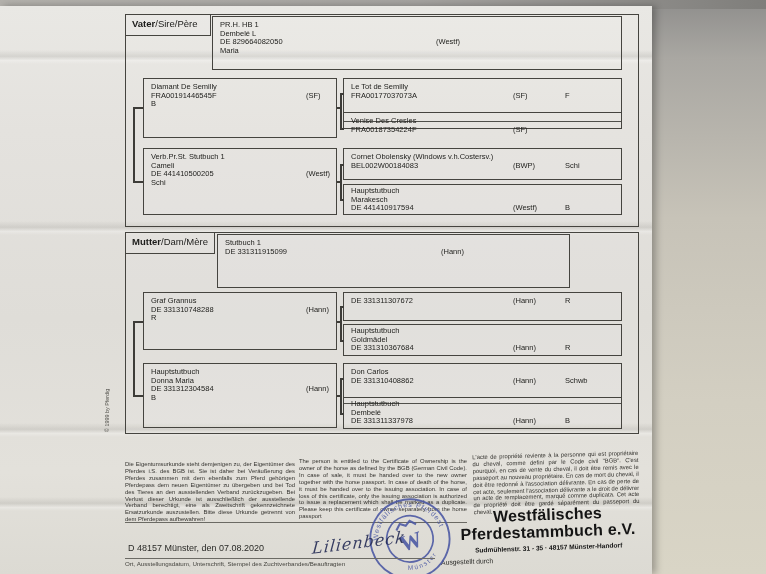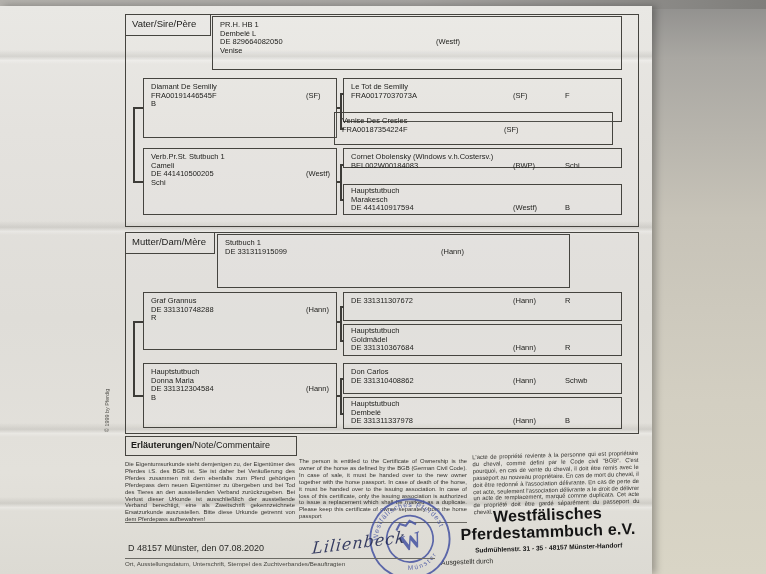--- a/index.html
+++ b/index.html
@@ -14,21 +14,21 @@
   
   .paper{position:absolute;left:0;top:6px;width:652px;height:568px;
     background:linear-gradient(180deg,#e9e8e4 0%,#e4e2de 22%,#dfddd8 55%,#e3e1db 82%,#dcdad3 100%);
     box-shadow:4px 0 7px rgba(0,0,0,.28);}
   .crease{position:absolute;left:0;width:652px;height:14px;
     background:linear-gradient(180deg,rgba(255,255,255,0) 0%,rgba(90,88,82,.13) 45%,rgba(255,255,255,.25) 75%,rgba(255,255,255,0) 100%);}
   
   .obox,.pbox,.lbox{position:absolute;border:1.5px solid #45443f;background:rgba(255,255,255,.06);}
   .pbox{border-width:1px;padding:4px 7px;box-sizing:border-box;font-size:7.5px;line-height:8.6px;color:#232320;}
   .lbox{padding:3px 6px;box-sizing:border-box;font-size:9.5px;color:#1c1c1a;background:rgba(255,255,255,.04);}
-  .lbox b{font-weight:normal;}
+  .lbox b{font-weight:bold;}
   .rel{position:relative;}
   .reg{position:absolute;left:155px;top:0;}
   .regS{position:absolute;left:216px;top:0;}
   .reg3{position:absolute;left:162px;top:0;}
   .col3{position:absolute;left:214px;top:0;}
   .line{position:absolute;background:#3d3c38;}
   
   .nhead{position:absolute;left:125px;top:436px;width:172px;height:20px;border:1.5px solid #45443f;
     box-sizing:border-box;font-size:9px;color:#1c1c1a;padding:3px 5px;}
   .ncol{position:absolute;font-size:5.9px;line-height:6.9px;color:#34332f;text-align:justify;}
@@ -65,47 +65,47 @@
 
   <div class="obox" style="left:125px;top:14px;width:512px;height:211px"></div>
   <div class="lbox" style="left:125px;top:14px;width:86px;height:22px">
     <b>Vater</b><span>/Sire/Père</span>
   </div>
 
   <div class="pbox" style="left:212px;top:16px;width:410px;height:54px">
     <div>PR.H.   HB 1</div>
     <div>Dembelé L</div>
     <div class="rel"><span>DE 829664082050</span><span class="regS">(Westf)</span></div>
-    <div>Venise</div>
+    <div>Maria</div>
   </div>
 
   <div class="pbox" style="left:143px;top:78px;width:194px;height:60px">
     <div>Diamant De Semilly</div>
     <div class="rel"><span>FRA00191446545F</span><span class="reg">(SF)</span></div>
     <div>B</div>
   </div>
 
   <div class="pbox" style="left:143px;top:148px;width:194px;height:67px">
     <div>Verb.Pr.St.   Stutbuch 1</div>
     <div>Cameli</div>
     <div class="rel"><span>DE 441410500205</span><span class="reg">(Westf)</span></div>
     <div>Schi</div>
   </div>
 
   <div class="pbox" style="left:343px;top:78px;width:279px;height:44px">
     <div>Le Tot de Semilly</div>
     <div class="rel"><span>FRA00177037073A</span><span class="reg3">(SF)</span><span class="col3">F</span></div>
   </div>
 
-  <div class="pbox" style="left:334px;top:112px;width:279px;height:33px">
+  <div class="pbox" style="left:343px;top:112px;width:279px;height:17px">
     <div>Venise Des Cresles</div>
     <div class="rel"><span>FRA00187354224F</span><span class="reg3">(SF)</span><span class="col3"></span></div>
   </div>
 
-  <div class="pbox" style="left:343px;top:148px;width:279px;height:20px">
+  <div class="pbox" style="left:343px;top:148px;width:279px;height:32px">
     <div>Cornet Obolensky (Windows v.h.Costersv.)</div>
     <div class="rel"><span>BEL002W00184083</span><span class="reg3">(BWP)</span><span class="col3">Schi</span></div>
   </div>
 
   <div class="pbox" style="left:343px;top:184px;width:279px;height:31px;padding-top:2px">
     <div>Hauptstutbuch</div>
     <div>Marakesch</div>
     <div class="rel"><span>DE 441410917594</span><span class="reg3">(Westf)</span><span class="col3">B</span></div>
   </div>
 
@@ -147,21 +147,21 @@
   <div class="pbox" style="left:343px;top:292px;width:279px;height:29px">
     <div class="rel"><span>DE 331311307672</span><span class="reg3">(Hann)</span><span class="col3">R</span></div>
   </div>
 
   <div class="pbox" style="left:343px;top:324px;width:279px;height:32px;padding-top:2px">
     <div>Hauptstutbuch</div>
     <div>Goldmädel</div>
     <div class="rel"><span>DE 331310367684</span><span class="reg3">(Hann)</span><span class="col3">R</span></div>
   </div>
 
-  <div class="pbox" style="left:343px;top:363px;width:279px;height:31px">
+  <div class="pbox" style="left:343px;top:363px;width:279px;height:41px">
     <div>Don Carlos</div>
     <div class="rel"><span>DE 331310408862</span><span class="reg3">(Hann)</span><span class="col3">Schwb</span></div>
   </div>
 
   <div class="pbox" style="left:343px;top:397px;width:279px;height:32px;padding-top:2px">
     <div>Hauptstutbuch</div>
     <div>Dembelé</div>
     <div class="rel"><span>DE 331311337978</span><span class="reg3">(Hann)</span><span class="col3">B</span></div>
   </div>
 
@@ -170,23 +170,20 @@
   <div class="line" style="left:133px;top:395px;width:10px;height:1.5px"></div>
   <div class="line" style="left:337px;top:321px;width:5px;height:1.5px"></div>
   <div class="line" style="left:340px;top:306px;width:1.5px;height:35px"></div>
   <div class="line" style="left:340px;top:306px;width:4px;height:1.5px"></div>
   <div class="line" style="left:340px;top:340px;width:4px;height:1.5px"></div>
   <div class="line" style="left:337px;top:395px;width:5px;height:1.5px"></div>
   <div class="line" style="left:340px;top:378px;width:1.5px;height:36px"></div>
   <div class="line" style="left:340px;top:378px;width:4px;height:1.5px"></div>
   <div class="line" style="left:340px;top:413px;width:4px;height:1.5px"></div>
 
-  <div class="nhead">
-    <b>Erläuterungen</b><span>/Note/Commentaire</span>
-  </div>
   <div class="ncol" style="left:125px;top:461px;width:170px">Die Eigentumsurkunde steht demjenigen zu, der Eigentümer des Pferdes i.S. des BGB ist. Sie ist daher bei Veräußerung des Pferdes zusammen mit dem ebenfalls zum Pferd gehörigen Pferdepass dem neuen Eigentümer zu übergeben und bei Tod des Tieres an den ausstellenden Verband zurückzugeben. Bei Verlust dieser Urkunde ist ausschließlich der ausstellende Verband berechtigt, eine als Zweitschrift gekennzeichnete Ersatzurkunde auszustellen. Bitte diese Urkunde getrennt von dem Pferdepass aufbewahren!</div>
   <div class="ncol" style="left:299px;top:458px;width:168px">The person is entitled to the Certificate of Ownership is the owner of the horse as defined by the BGB (German Civil Code). In case of sale, it must be handed over to the new owner together with the horse passport. In case of death of the horse, it must be handed over to the issuing association. In case of loss of this certificate, only the issuing association is authorized to issue a replacement which shall be marked as a duplicate. Please keep this certificate of owner separately from the horse passport</div>
   <div class="ncol" style="left:473px;top:452px;width:166px;transform:rotate(-1.5deg)">L'acte de propriété reviente à la personne qui est propriétaire du cheval, comme defini par le Code civil "BGB". C'est pourquoi, en cas de vente du cheval, il doit être remis avec le passeport au nouveau propriétaire. En cas de mort du cheval, il doit être redonné à l'association délivrante. En cas de perte de cet acte, seulement l'association délivrante a le droit de délivrer un acte de remplacement, marqué comme duplicata. Cet acte de propriété doit être gardé séparément du passeport du cheval.</div>
   <div class="rule" style="left:125px;top:522px;width:342px"></div>
 
   <div class="issuer">
     <div class="n1">Westfälisches</div>
     <div class="n2">Pferdestammbuch e.V.</div>
     <div class="addr">Sudmühlenstr. 31 - 35 · 48157 Münster-Handorf</div>
   </div>

